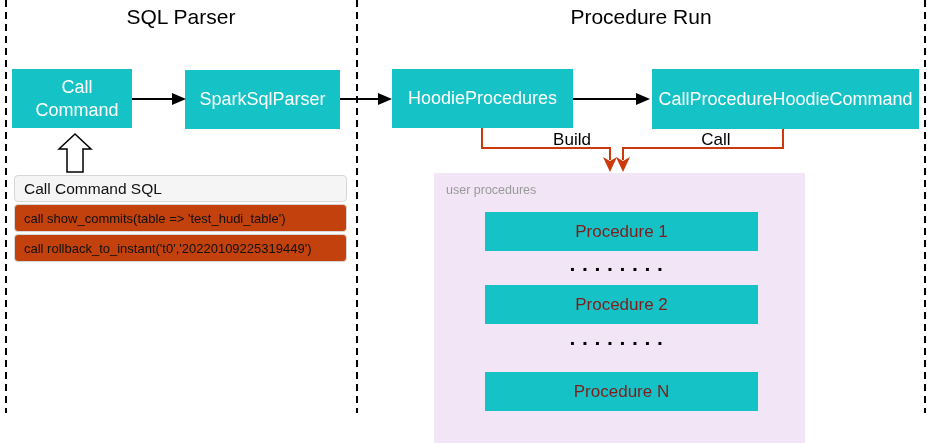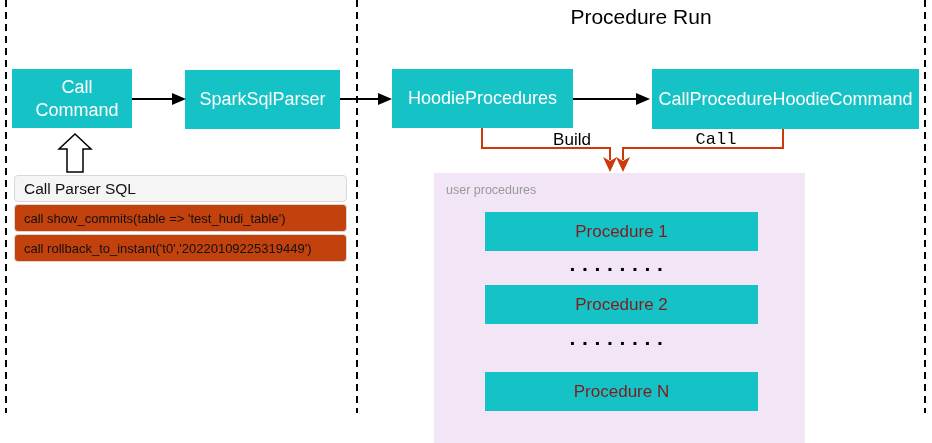--- a/index.html
+++ b/index.html
@@ -35,21 +35,21 @@
   .svg-overlay{position:absolute;left:0;top:0;width:932px;height:443px;pointer-events:none;}
   .black-line{stroke:#000;stroke-width:2;fill:none;}
   .black-head{fill:#000;stroke:none;}
   .orange-line{stroke:var(--orange);stroke-width:2;fill:none;}
   .orange-head{fill:var(--orange);stroke:none;}
   .hollow-arrow{fill:#fff;stroke:#000;stroke-width:1.5;stroke-linejoin:miter;}
 
   .edge-label{position:absolute;top:130px;width:80px;text-align:center;
     font-size:17px;color:#000;}
   .label-build{left:532px;}
-  .label-call{left:676px;font-family:Liberation Mono, monospace;}
+  .label-call{left:676px;}
 
   .sql-table{position:absolute;left:14px;top:175px;width:333px;}
   .sql-cell{border:1px solid var(--table-border);border-radius:4px;background:#c2410c;
     margin-bottom:2px;display:flex;align-items:center;padding:0 9px;
     white-space:nowrap;overflow:hidden;}
   .sql-header{height:27px;background:var(--table-header-bg);font-size:15.5px;color:#111;}
   .sql-row{height:28px;font-size:13px;color:#111;}
 
   .purple-panel{position:absolute;left:434px;top:173px;width:371px;height:318px;
     background:var(--purple-bg);}
@@ -68,20 +68,21 @@
 </style>
 </head>
 <body>
 
 <div class="canvas">
 
   <div class="vdash left"></div>
   <div class="vdash mid"></div>
   <div class="vdash right"></div>
 
+  <div class="section-title title-sql">SQL Parser</div>
   <div class="section-title title-proc">Procedure Run</div>
 
   <div class="node node-call-command">
     <span>Call Command</span>
   </div>
   <div class="node node-spark">
     <span>SparkSqlParser</span>
   </div>
   <div class="node node-hoodie">
     <span>HoodieProcedures</span>
@@ -114,21 +115,21 @@
     <g>
       <path class="orange-line" d="M783,129 L783,148 L623,148 L623,160"></path>
       <polygon class="orange-head" points="616,157 623,161 630,157 623,172"></polygon>
     </g>
   </svg>
 
   <div class="edge-label label-build">Build</div>
   <div class="edge-label label-call">Call</div>
 
   <div class="sql-table">
-    <div class="sql-cell sql-header">Call Parser SQL</div>
+    <div class="sql-cell sql-header">Call Command SQL</div>
     <div class="sql-cell sql-row">call show_commits(table =&gt; 'test_hudi_table')</div>
     <div class="sql-cell sql-row">call rollback_to_instant('t0','20220109225319449')</div>
   </div>
 
   <div class="purple-panel">
     <div class="panel-label">user procedures</div>
     <div class="proc-node proc-1">Procedure 1</div>
     <div class="dots dots-1">········</div>
     <div class="proc-node proc-2">Procedure 2</div>
     <div class="dots dots-2">········</div>

